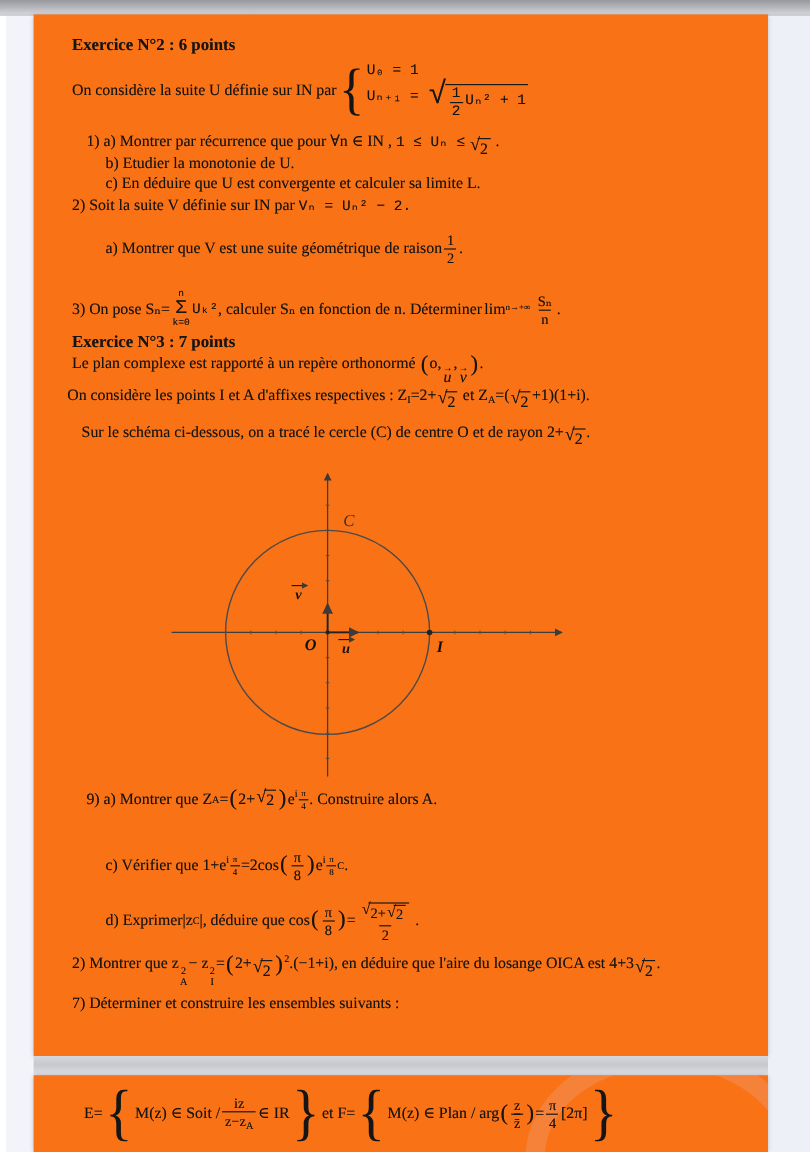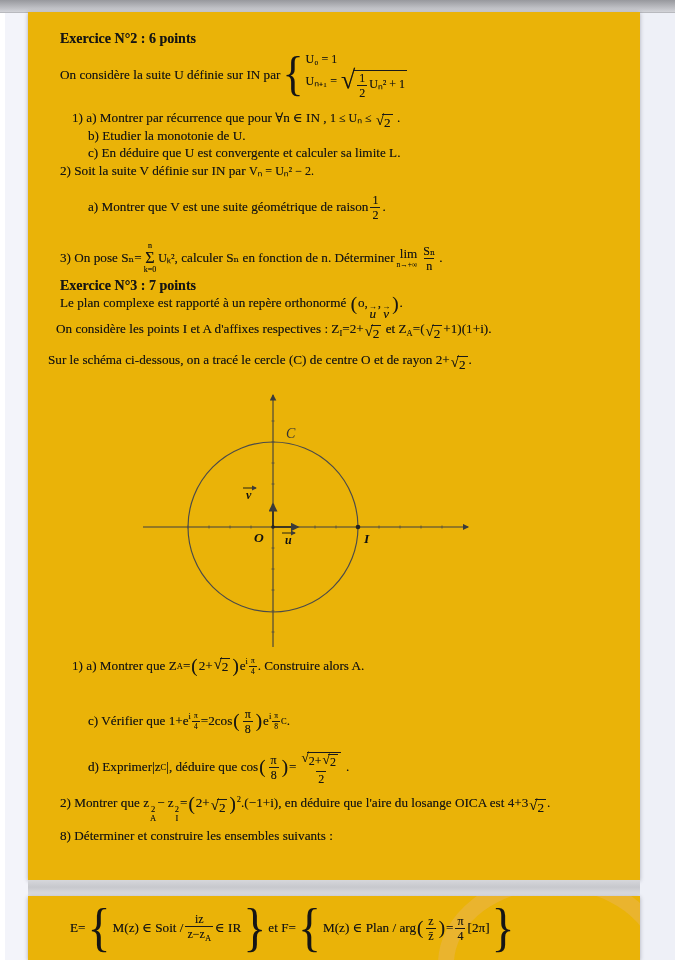--- a/index.html
+++ b/index.html
@@ -5,52 +5,52 @@
   html,body{margin:0;padding:0}
   body{
     width:675px;height:960px;position:relative;overflow:hidden;
     font-family:"Liberation Serif","DejaVu Serif",serif;color:#151515;
     background:linear-gradient(90deg,#ffffff 0,#ffffff 5px,#f3f4fa 5px,#f3f4fa 30px,#e7e8ed 30px,#e7e8ed 640px,#eef0f7 640px,#eef0f7 675px);
   }
   .top-band{position:absolute;left:0;top:0;width:675px;height:12px;
     background:linear-gradient(#97989d,#d3d4d9);border-bottom:1px solid #b8b9be}
   .gap-band{position:absolute;left:28px;width:612px;top:880px;height:16px;
     background:linear-gradient(#d6d7db,#c7c8cd 45%,#e0e1e5)}
-  .paper{position:absolute;left:28px;width:612px;background:#eab308;
+  .paper{position:absolute;left:28px;width:612px;background:#f97316;
     box-shadow:0 1px 4px rgba(40,40,60,.35)}
   .paper.main{top:12px;height:868px}
   .paper.lower{top:896px;height:64px;overflow:hidden}
   .wm{position:absolute;right:-30px;bottom:-95px;width:200px;height:150px;border-radius:50%;
     border:16px solid rgba(235,185,200,.20)}
   .line{position:absolute;font-size:13.2px;white-space:nowrap;line-height:1.25;
     text-shadow:0 0 .4px rgba(0,0,0,.45)}
   .row{display:flex;align-items:center}
   .title{font-weight:bold;font-size:14px}
-  .m{font-family:Liberation Serif, serif;font-size:12px}
+  .m{font-family:Liberation Mono, monospace;font-size:12px}
   sub{font-size:8.5px;vertical-align:-3px}
   sup{font-size:8.5px;vertical-align:5px}
   .frac{display:inline-flex;flex-direction:column;align-items:center;vertical-align:middle;
     line-height:1;margin:0 2px;font-size:12px}
   .frac .num{padding:0 2px 1px}
   .frac .den{border-top:1px solid #1a1a1a;padding:1px 2px 0}
   .frac.tiny{font-size:7.5px;margin:0 1px}
   .sqrt{display:inline-flex;vertical-align:-3px;line-height:1.1;margin:0 1px}
   .sqrt .rsym{font-size:1.12em;line-height:.9;margin-right:-2px}
   .sqrt .rbody{display:inline-flex;align-items:center;border-top:1.2px solid #1a1a1a;padding:1px 2px 0 2px}
   .sqrt.lg .rsym{font-size:215%;line-height:.75}
   .big{font-size:44px;font-weight:400;line-height:.9;vertical-align:middle;transform:scaleY(1.08);
     display:inline-block;margin:0 2px;text-shadow:none}
   .big.ft{font-size:48px}
   .bigp{font-size:19px;vertical-align:middle;line-height:.9;display:inline-block;margin:0 1px}
   .sys{display:inline-flex;flex-direction:column;gap:3px;font-size:12px}
   .sum{display:inline-flex;flex-direction:column;align-items:center;line-height:1;
     vertical-align:middle;margin:0 2px}
   .sum .lim-b{font-size:8px}
   .sum .sym{font-size:16px;line-height:.95}
-  .lim{display:inline-flex;flex-direction:column;align-items:flex-end;line-height:1;vertical-align:middle;margin:16px 2px}
+  .lim{display:inline-flex;flex-direction:row;align-items:flex-start;line-height:1;vertical-align:middle;margin:16px 2px}
   .lim .under{font-size:7.5px;margin-top:1px}
   .ss{display:inline-flex;flex-direction:column;align-items:center;font-size:8.5px;line-height:1.1;
     vertical-align:-5px;margin:0 1px}
   .vec{display:inline-flex;flex-direction:column;align-items:center;line-height:.55;
     vertical-align:-2px;font-style:italic;margin:0 1px}
   .vec .arr{font-size:8px;line-height:.9}
   .expgrp{display:inline-flex;align-items:flex-start;vertical-align:6px;font-size:8.5px;line-height:1}
   .over{text-decoration:overline}
   .diagram{position:absolute;left:102px;top:373px}
 </style>
@@ -148,21 +148,21 @@
   <div class="line" style="left:28px;top:309px">
     <span>On considère les points I et A d'affixes respectives : Z</span><sub>I</sub><span>=2+</span><span class="sqrt">
         <span class="rsym">√</span>
         <span class="rbody">2</span>
       </span><span> et Z</span><sub>A</sub><span>=(</span><span class="sqrt">
         <span class="rsym">√</span>
         <span class="rbody">2</span>
       </span><span>+1)(1+i).</span>
   </div>
 
-  <div class="line" style="left:20px;top:340px">
+  <div class="line" style="left:40px;top:340px">
     <span>Sur le schéma ci-dessous, on a tracé le cercle (C) de centre O et de rayon 2+</span><span class="sqrt">
         <span class="rsym">√</span>
         <span class="rbody">2</span>
       </span><span>.</span>
   </div>
 
   <svg class="diagram" width="360" height="270" viewBox="0 0 360 270">
     <defs>
       <marker id="ah" markerWidth="7" markerHeight="7" refX="5" refY="3" orient="auto">
         <path d="M0,0 L6,3 L0,6 z" fill="#3b3b3b"></path>
@@ -201,21 +201,21 @@
     <text x="156" y="53" font-size="14" font-style="italic" font-family="Liberation Serif, DejaVu Serif, serif" fill="#333">C</text>
     <text x="124" y="157" font-size="13.5" font-style="italic" font-weight="bold" font-family="Liberation Serif, DejaVu Serif, serif" fill="#111">O</text>
     <text x="155" y="159" font-size="12" font-style="italic" font-weight="bold" font-family="Liberation Serif, DejaVu Serif, serif" fill="#111">u</text>
     <line x1="152" y1="148" x2="165" y2="148" stroke="#111" stroke-width="0.9" marker-end="url(#ah)"></line>
     <text x="116" y="114" font-size="12" font-style="italic" font-weight="bold" font-family="Liberation Serif, DejaVu Serif, serif" fill="#111">v</text>
     <line x1="113" y1="103" x2="126" y2="103" stroke="#111" stroke-width="0.9" marker-end="url(#ah)"></line>
     <text x="234" y="158" font-size="13.5" font-style="italic" font-weight="bold" font-family="Liberation Serif, DejaVu Serif, serif" fill="#111">I</text>
   </svg>
 
   <div class="line row" style="left:44px;top:640px;height:28px">
-    <span>1) a) Montrer que Z</span>
+    <span>9) a) Montrer que Z</span>
       <sub>A</sub>
       <span>=</span>
       <span class="bigp">(</span>
       <span>2+</span>
       <span class="sqrt">
         <span class="rsym">√</span>
         <span class="rbody">2</span>
       </span>
       <span class="bigp">)</span>
       <span>e</span>
@@ -297,21 +297,21 @@
         <span>I</span>
       </span><span>=</span><span class="bigp">(</span><span>2+</span><span class="sqrt">
         <span class="rsym">√</span>
         <span class="rbody">2</span>
       </span><span class="bigp">)</span><sup>2</sup><span>.(−1+i), en déduire que l'aire du losange OICA est 4+3</span><span class="sqrt">
         <span class="rsym">√</span>
         <span class="rbody">2</span>
       </span><span>.</span>
   </div>
 
-  <div class="line" style="left:32px;top:816px">8) Déterminer et construire les ensembles suivants :</div>
+  <div class="line" style="left:32px;top:816px">7) Déterminer et construire les ensembles suivants :</div>
 </div>
 
 <div class="gap-band"></div>
 
 <div class="paper lower">
   <div class="wm"></div>
   <div class="line row" style="left:42px;top:0;height:64px">
     <span>E=</span>
     <span class="big ft">{</span>
     <span>M(z) ∈ Soit /</span>

